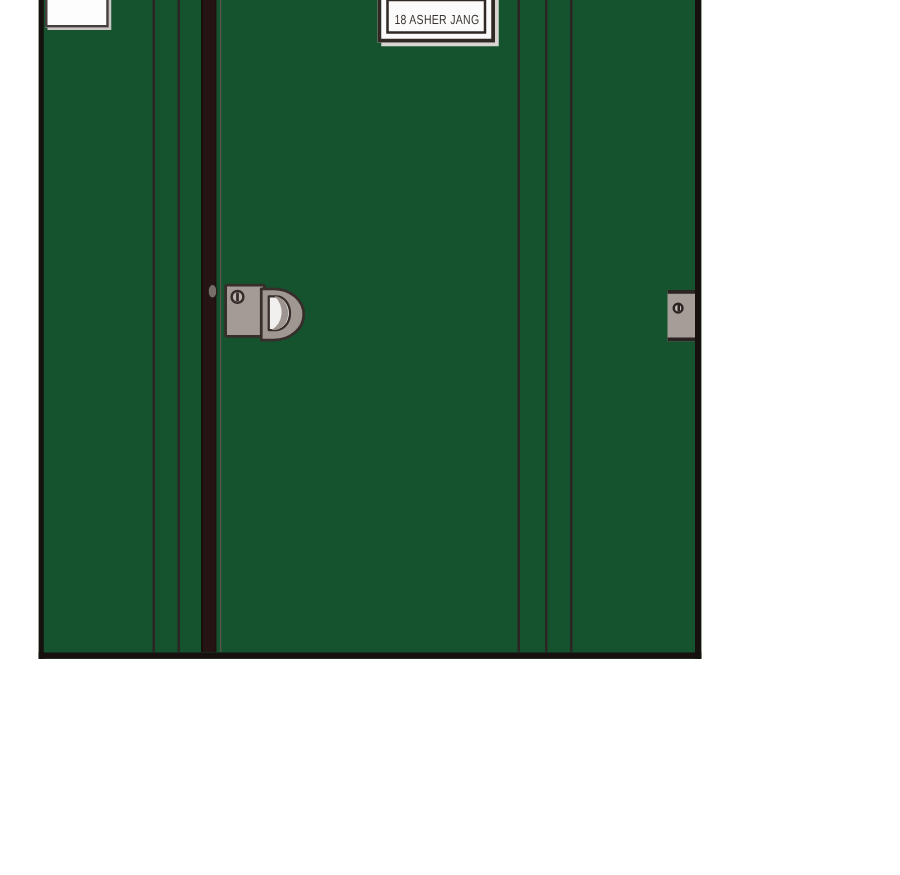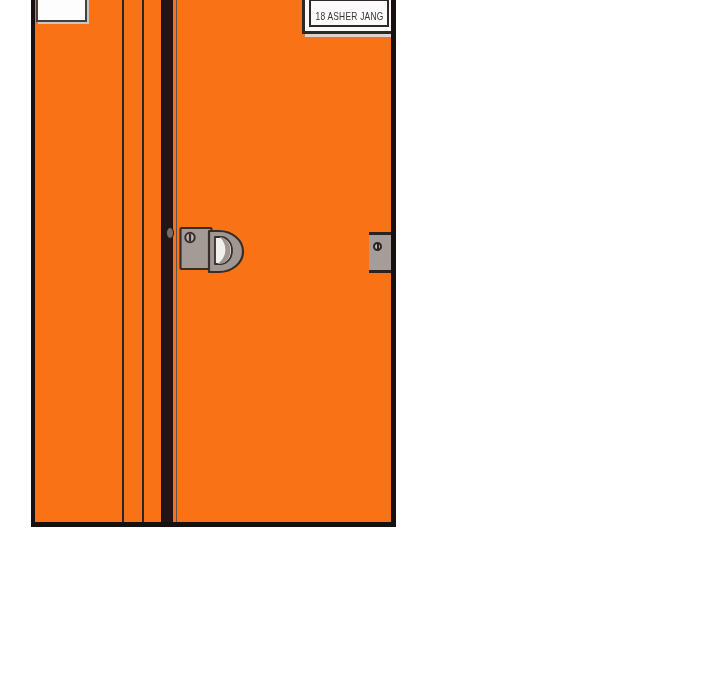--- a/index.html
+++ b/index.html
@@ -8,23 +8,23 @@
     background: #ffffff;
     position: relative;
     overflow: hidden;
     font-family: "Liberation Sans", sans-serif;
   }
 
   
   .panel {
     position: absolute;
     left: 31px; top: 0;
-    width: 365px; height: 527px;
+    width: 530px; height: 527px;
     box-sizing: border-box;
-    background: #f97316;
+    background: #14532d;
     border-left: 4px solid #16100e;
     border-right: 5px solid #16100e;
     border-bottom: 5px solid #16100e;
   }
   .panel-inner { position: absolute; inset: 0; overflow: hidden; }
 
   
   .vline {
     position: absolute; top: 0; bottom: 0;
     width: 2px; background: #2d2523;

